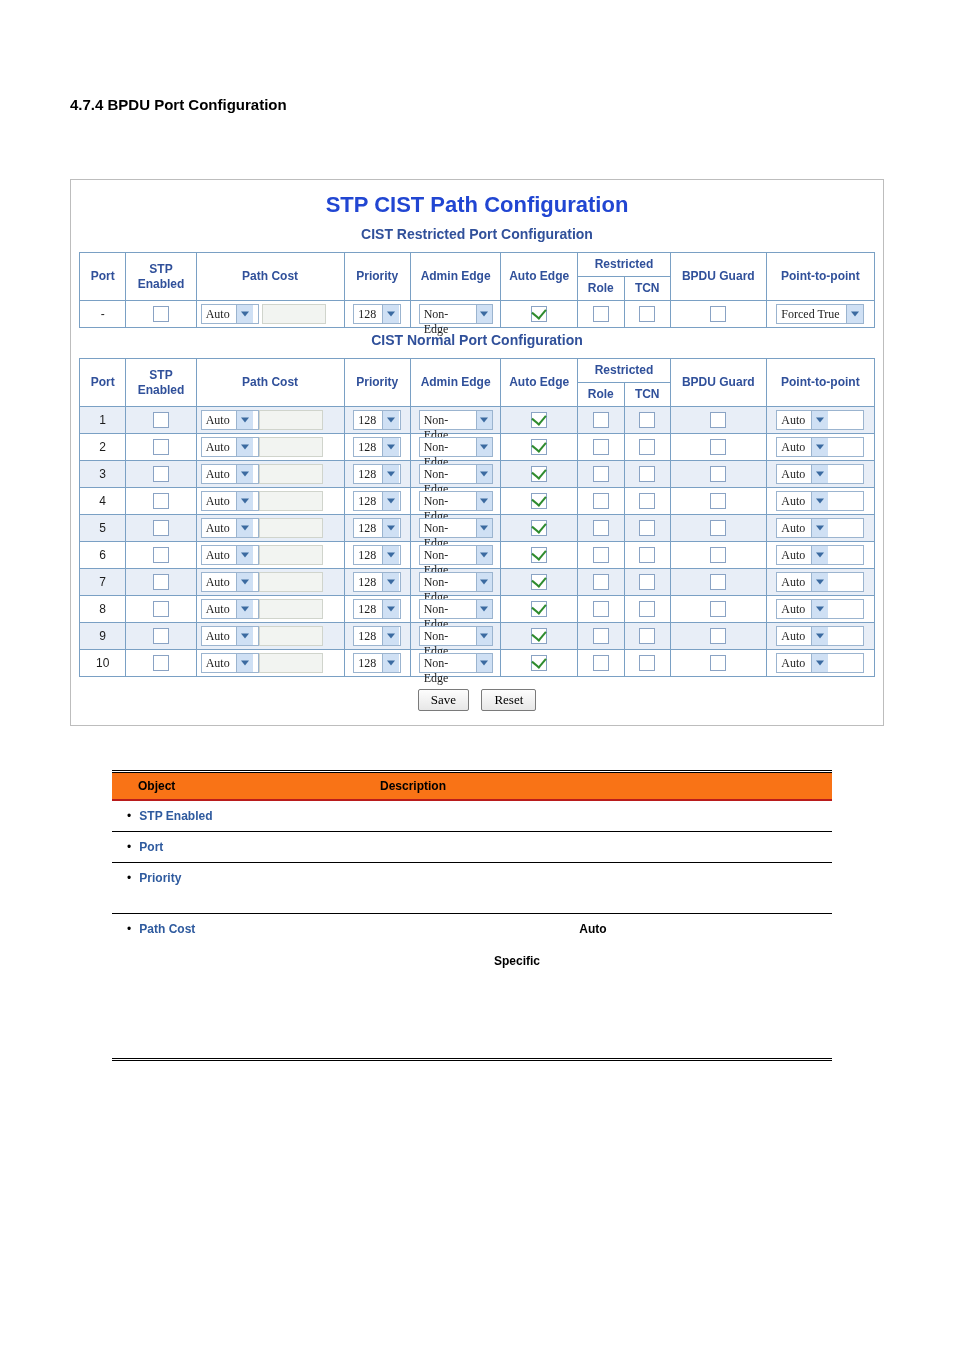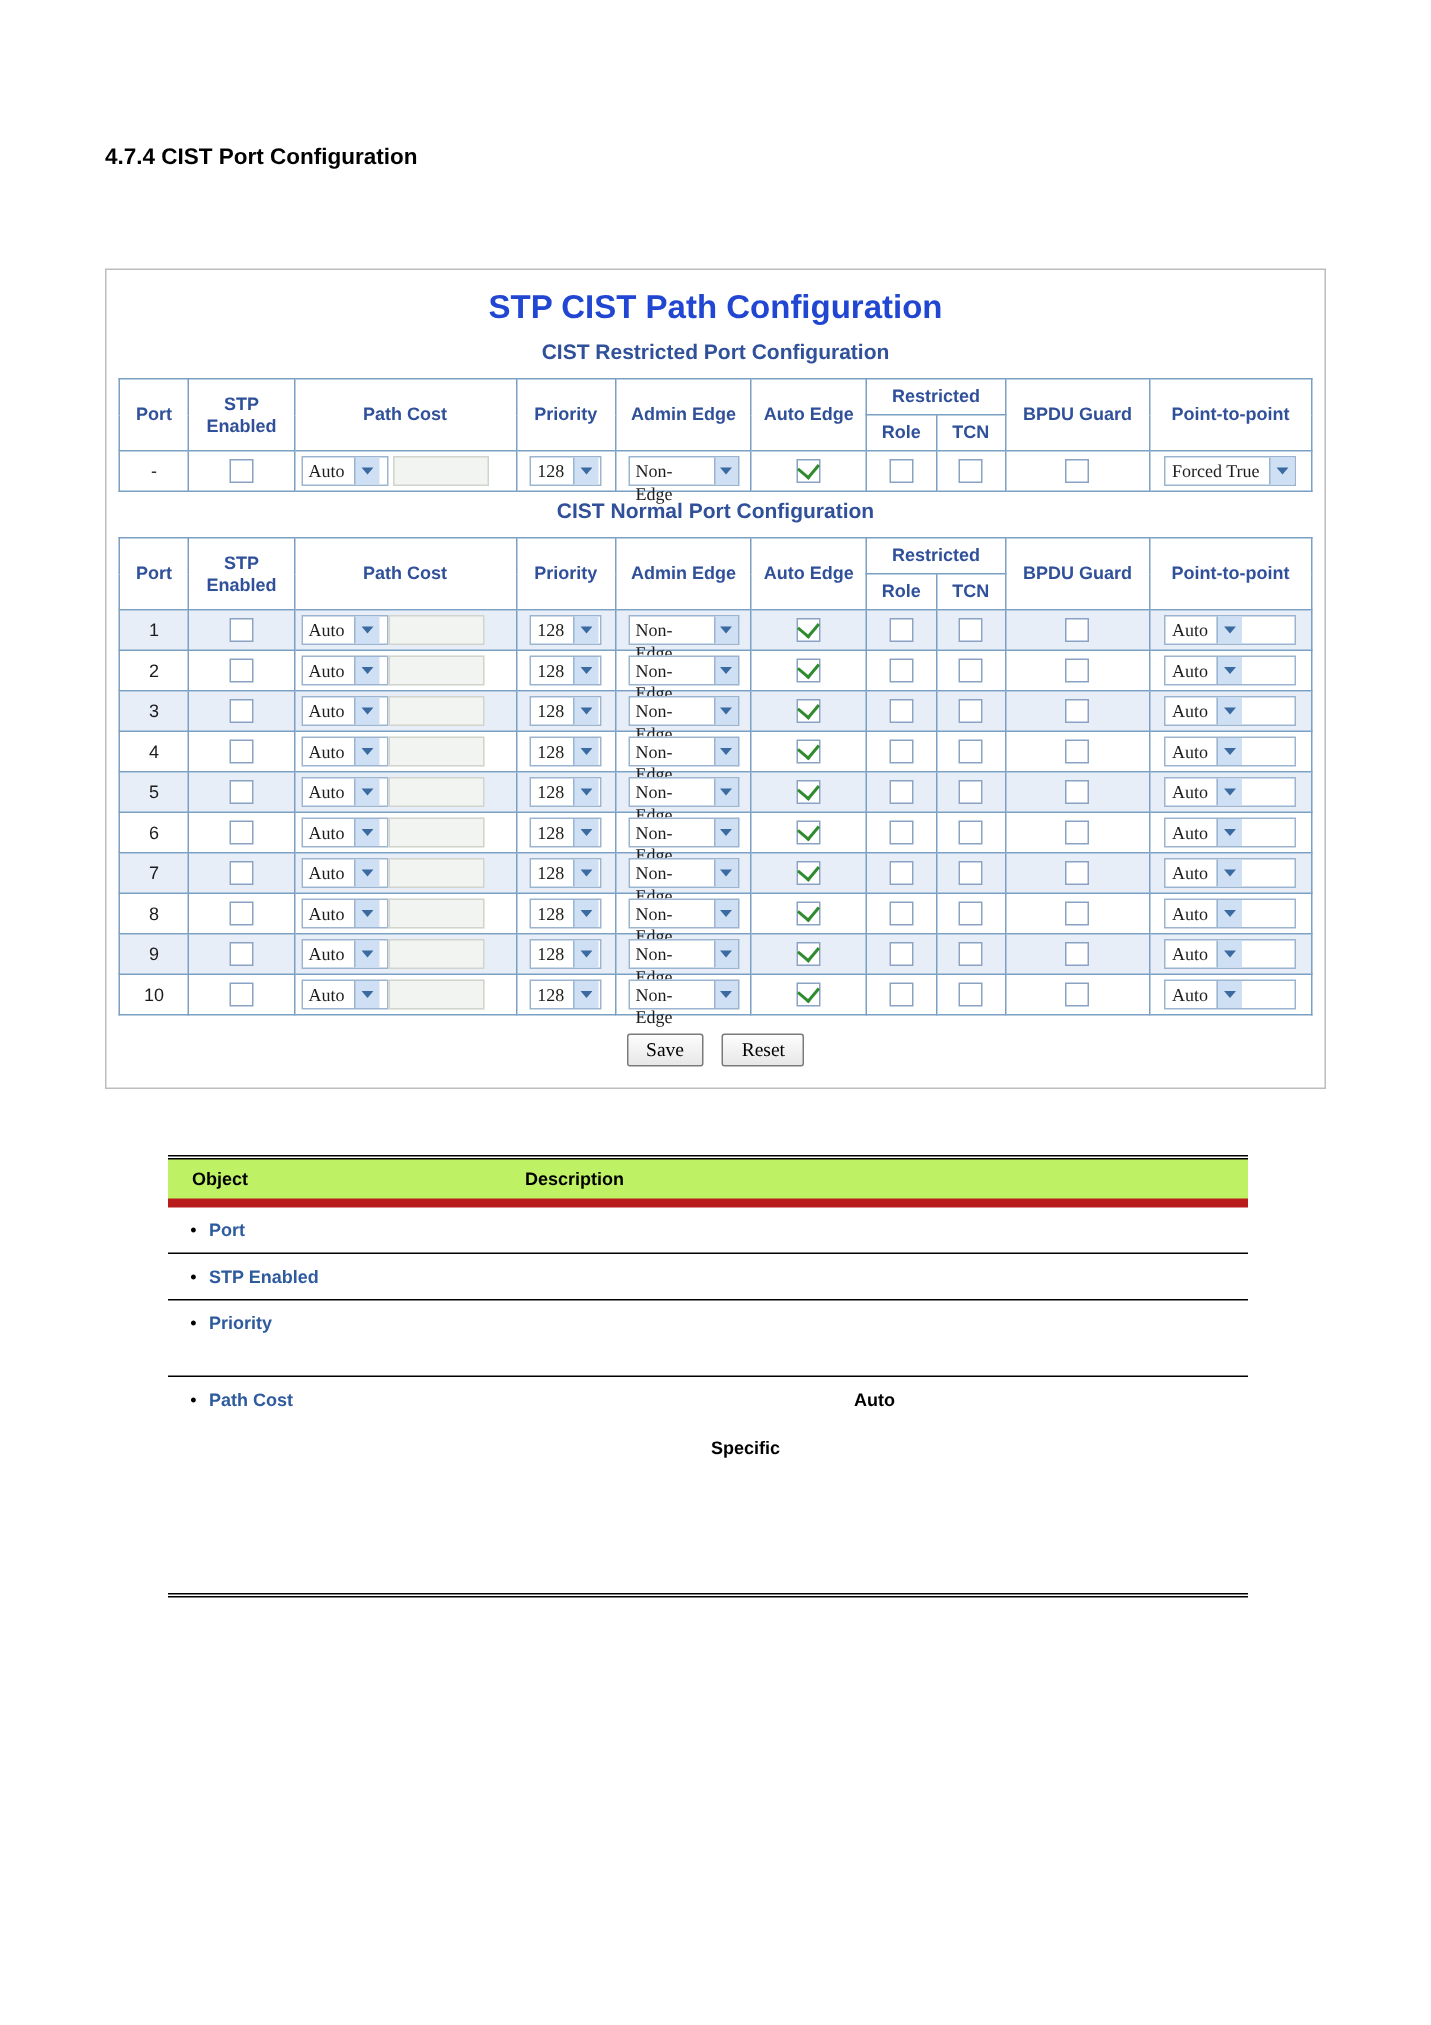--- a/index.html
+++ b/index.html
@@ -127,25 +127,25 @@
   }
   .section-gap { height: 26px; }
 
   table.desc {
     border-collapse: collapse;
     width: 720px;
     margin-left: 42px;
     font-size: 12px;
   }
   table.desc tr.hdr td {
-    background: #bef264;
+    background: #f97316;
     font-weight: bold;
     border-top: 3px double #000;
-    border-bottom: 6px solid #b91c1c;
-    padding: 6px 16px;
+    border-bottom: 2px solid #b91c1c;
+    padding: 6px 26px;
   }
   table.desc td {
     border-bottom: 1px solid #000;
     padding: 8px 10px;
     vertical-align: top;
   }
   table.desc tr:last-child td {
     border-bottom: 3px double #000;
   }
   .obj-bullet {
@@ -158,21 +158,21 @@
     font-weight: bold;
   }
   .desc-bold { font-weight: bold; }
   .col-obj { width: 190px; }
 </style>
 </head>
 <body>
 
 <div class="page">
 
-  <h1 class="doc-heading">4.7.4 CIST Port Configuration</h1>
+  <h1 class="doc-heading">4.7.4 BPDU Port Configuration</h1>
 
   <div class="panel">
     <div class="panel-title">STP CIST Path Configuration</div>
     <div class="panel-subtitle">CIST Restricted Port Configuration</div>
 
     <table class="cfg">
       <thead>
         <tr>
           <th rowspan="2" style="width:34px">Port</th>
           <th rowspan="2" style="width:58px">STP Enabled</th>
@@ -675,25 +675,25 @@
 
   <div class="section-gap"></div>
 
   <table class="desc">
     <tbody>
         <tr class="hdr">
       <td class="col-obj">Object</td>
       <td>Description</td>
     </tr>
     <tr>
-      <td class="col-obj"><span class="obj-bullet">•</span> <span class="obj-name">Port</span></td>
+      <td class="col-obj"><span class="obj-bullet">•</span> <span class="obj-name">STP Enabled</span></td>
       <td></td>
     </tr>
     <tr>
-      <td class="col-obj"><span class="obj-bullet">•</span> <span class="obj-name">STP Enabled</span></td>
+      <td class="col-obj"><span class="obj-bullet">•</span> <span class="obj-name">Port</span></td>
       <td></td>
     </tr>
     <tr>
       <td class="col-obj" style="padding-bottom:28px"><span class="obj-bullet">•</span> <span class="obj-name">Priority</span></td>
       <td></td>
     </tr>
     <tr>
       <td class="col-obj"><span class="obj-bullet">•</span> <span class="obj-name">Path Cost</span></td>
       <td style="padding-bottom:90px">
         <div style="text-align:center"><span class="desc-bold">Auto</span></div>

